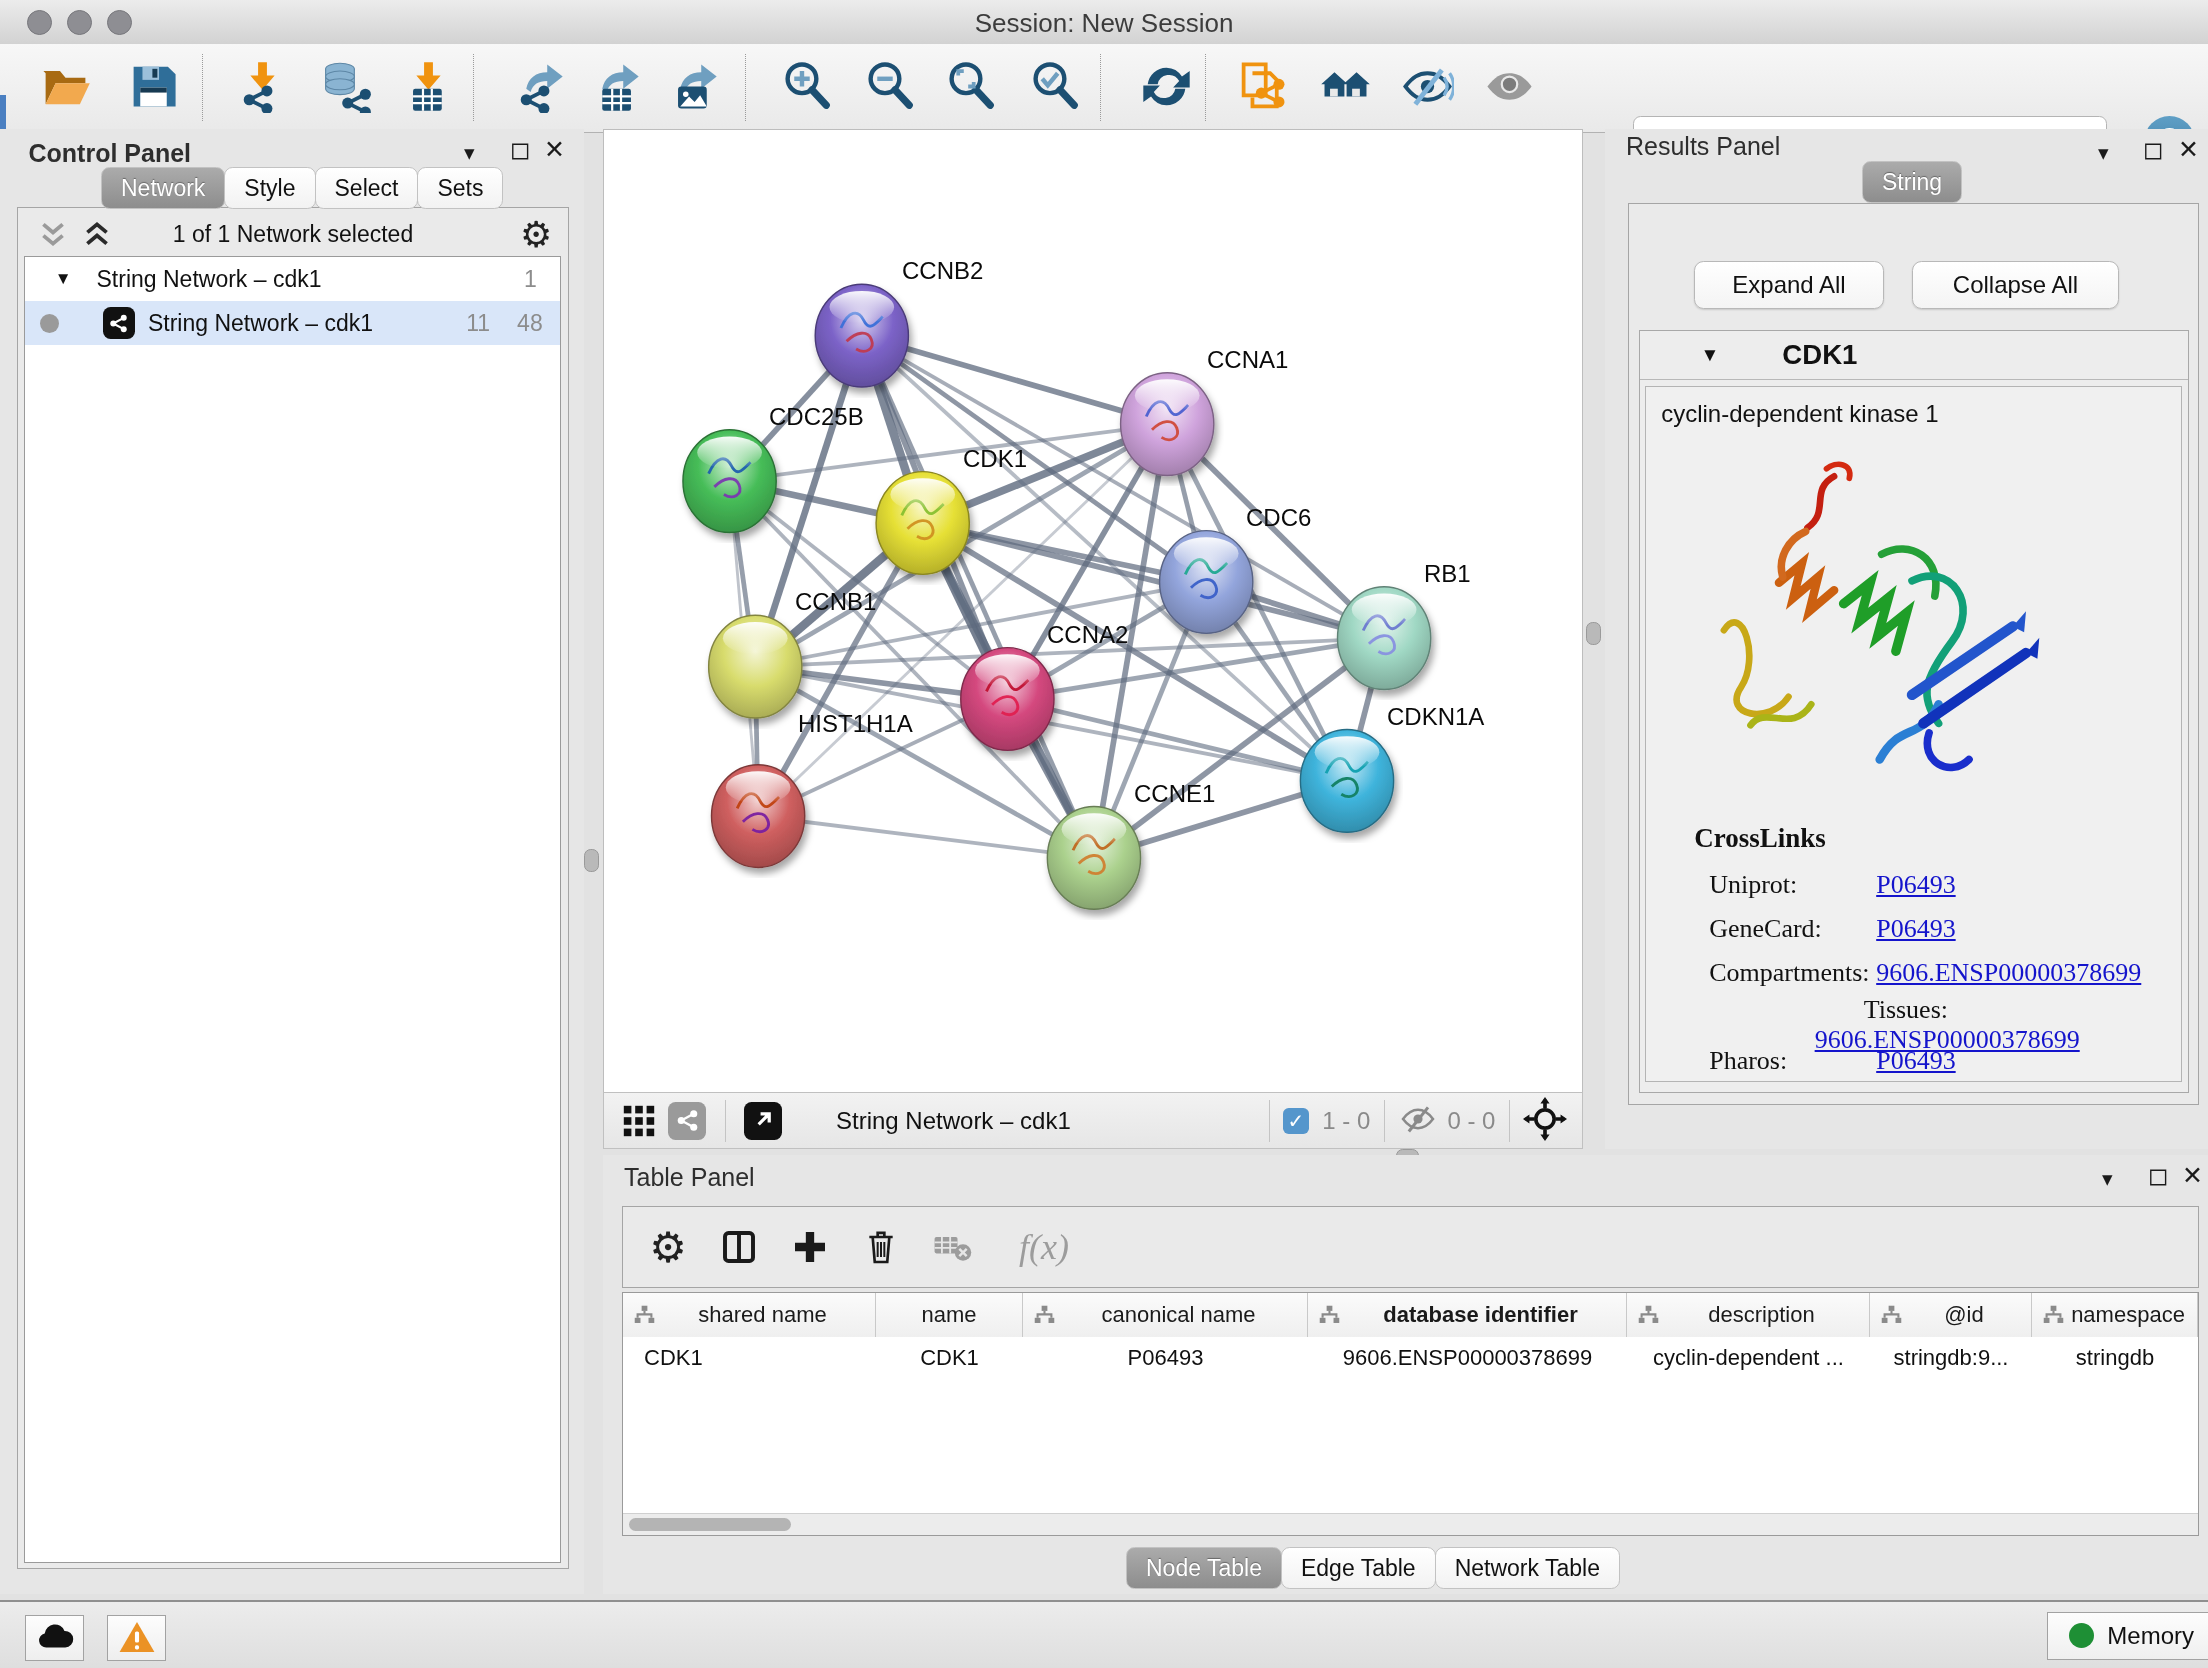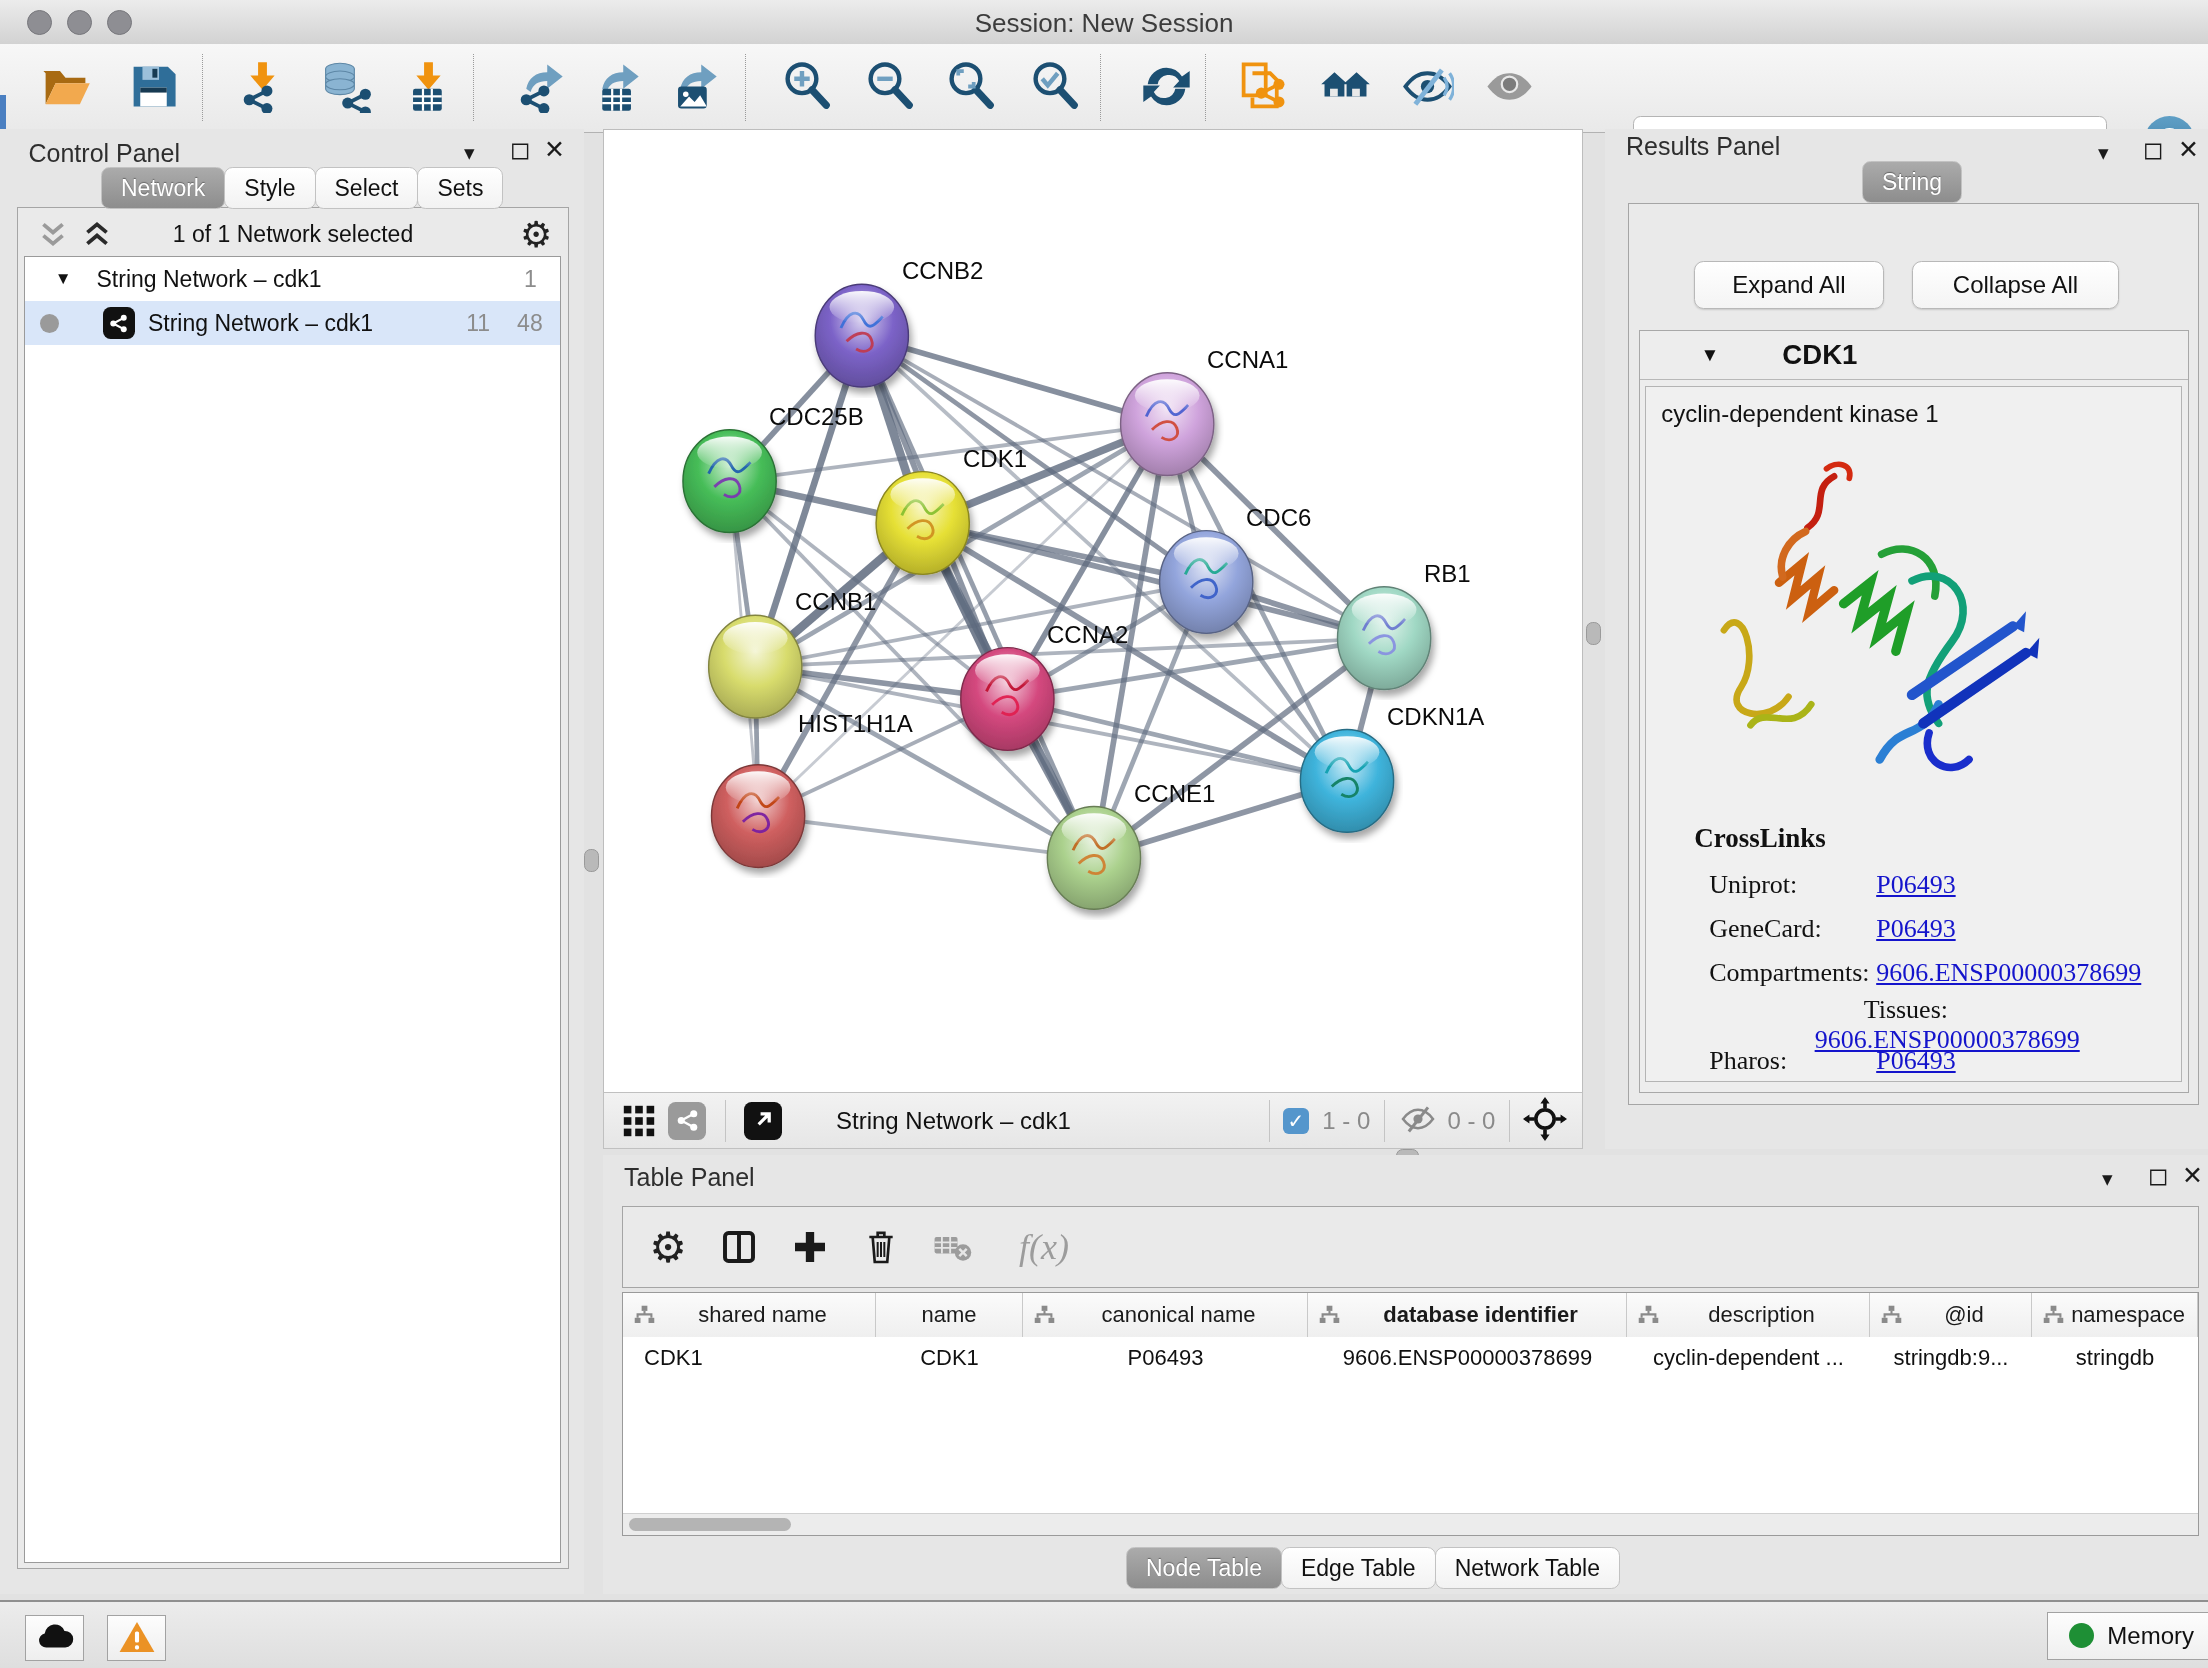--- a/index.html
+++ b/index.html
@@ -250,21 +250,21 @@
         </svg>
     </span>
     <input placeholder="" style="">
   </div>
   <div class="abs help-btn">?</div>
 </div>
 
 <div class="abs" style="left:0;top:95px;width:5.7px;height:38px;background:#4a7fc1;"></div>
 
 <div class="abs" style="left:0;top:129px;width:584px;height:1465px;background:#e6e6e6;">
-  <div class="abs panel-title" style="left:28.5px;top:9.5px;">Control Panel</div>
+  <div class="abs panel-title" style="left:28.5px;top:9.5px;font-weight:bold;">Control Panel</div>
   <div class="abs win-ctrl" style="left:464px;top:11.4px;font-size:21px;">▾</div>
   <div class="abs win-ctrl" style="left:510px;top:7.6px;">◻</div>
   <div class="abs win-ctrl" style="left:544px;top:7.6px;font-weight:bold;">✕</div>
   <div class="abs" id="cp-tabs" style="left:101px;top:38px;z-index:3;"><span class="tab selected">Network</span><span class="tab">Style</span><span class="tab">Select</span><span class="tab">Sets</span></div>
   <div class="abs gray-box" style="left:17px;top:78px;width:550px;height:1360px;">
     <div class="abs" style="left:19px;top:9.5px;">
       <svg width="32" height="32" viewBox="0 0 20 20" fill="none" stroke="#9a9a9a" stroke-width="2.4">
           <path d="M4 4l6 5 6-5M4 11l6 5 6-5"></path>
         </svg>
     </div>

